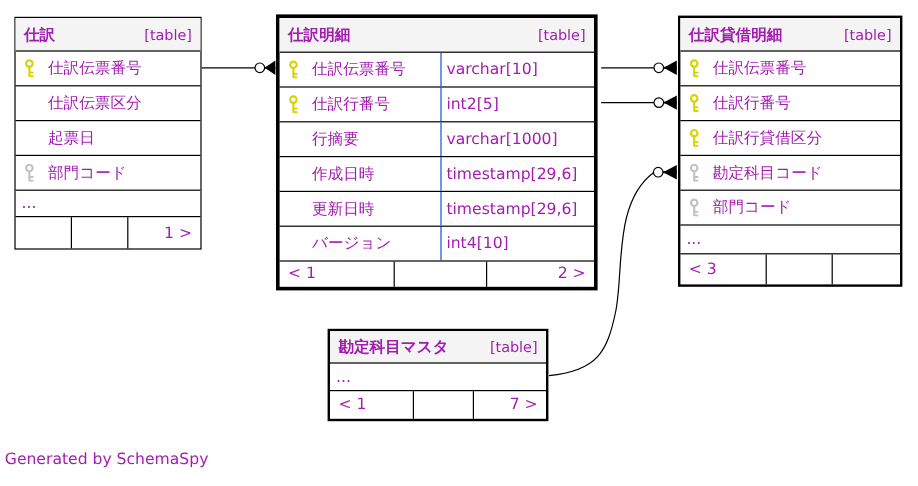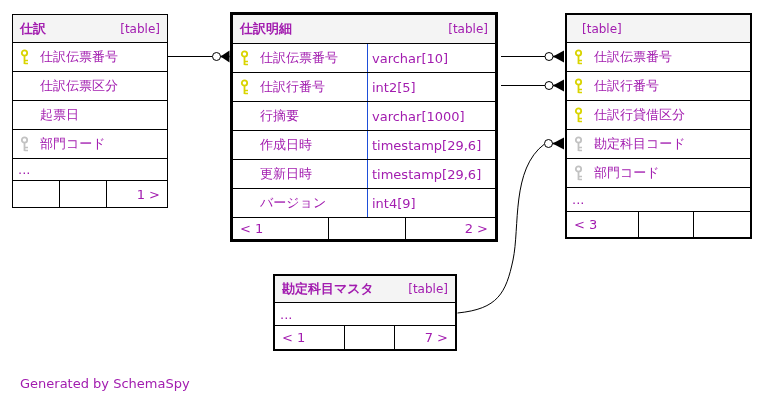--- a/index.html
+++ b/index.html
@@ -41,21 +41,21 @@
     display:flex; align-items:center; padding-left:5px;
   }
   .pager { display:flex; font-size:13px; box-sizing:border-box; }
   .pager .pc {
     box-sizing:border-box; display:flex; align-items:center; padding:0 7px;
     white-space:nowrap;
   }
   .pager .pc + .pc { border-left:1px solid #000; }
   .pager .pc.next { justify-content:flex-end; }
   .credit {
-    position:absolute; left:20px; top:376px; font-size:13px;
+    position:absolute; left:4px; top:376px; font-size:13px;
   }
 </style>
 </head>
 <body>
 
 <div class="canvas">
 
   <svg class="rel-layer" width="765" height="405" viewBox="0 0 765 405">
     <g stroke="#000" fill="none">
       <line x1="168" y1="56.5" x2="212.5" y2="56.5" stroke-width="1"></line>
@@ -184,32 +184,33 @@
         <span>更新日時</span>
       </div>
       <div class="typecell" style="width:128px;">timestamp[29,6]</div>
     </div>
 
     <div class="r">
       <div class="namecell" style="flex:none; width:134px;">
           <span class="keyslot"></span>
         <span>バージョン</span>
       </div>
-      <div class="typecell" style="width:128px;">int4[9]</div>
+      <div class="typecell" style="width:128px;">int4[10]</div>
     </div>
 
     <div class="pager" style="height:21px;">
       <div class="pc" style="width:95px;">&lt; 1</div>
       <div class="pc" style="width:77px;"></div>
       <div class="pc next" style="width:90px;">2 &gt;</div>
     </div>
   </div>
 
   <div class="tbl" style="left:565px; top:13px; width:187px; height:226px; border-width:2px;">
     <div class="hdr" style="height:28px;">
+      <span class="title">仕訳貸借明細</span>
       <span class="tag">[table]</span>
     </div>
     <div class="r">
       <div class="namecell">
         <svg class="keyslot key-primary" viewBox="0 0 12 16">
           <circle cx="5.5" cy="4" r="2.7" fill="none" stroke="currentColor" stroke-width="1.8"></circle>
           <line x1="5.5" y1="6.7" x2="5.5" y2="15" stroke="currentColor" stroke-width="1.8"></line>
           <line x1="5.5" y1="11.5" x2="9" y2="11.5" stroke="currentColor" stroke-width="1.5"></line>
           <line x1="5.5" y1="14.5" x2="9" y2="14.5" stroke="currentColor" stroke-width="1.5"></line>
         </svg>

